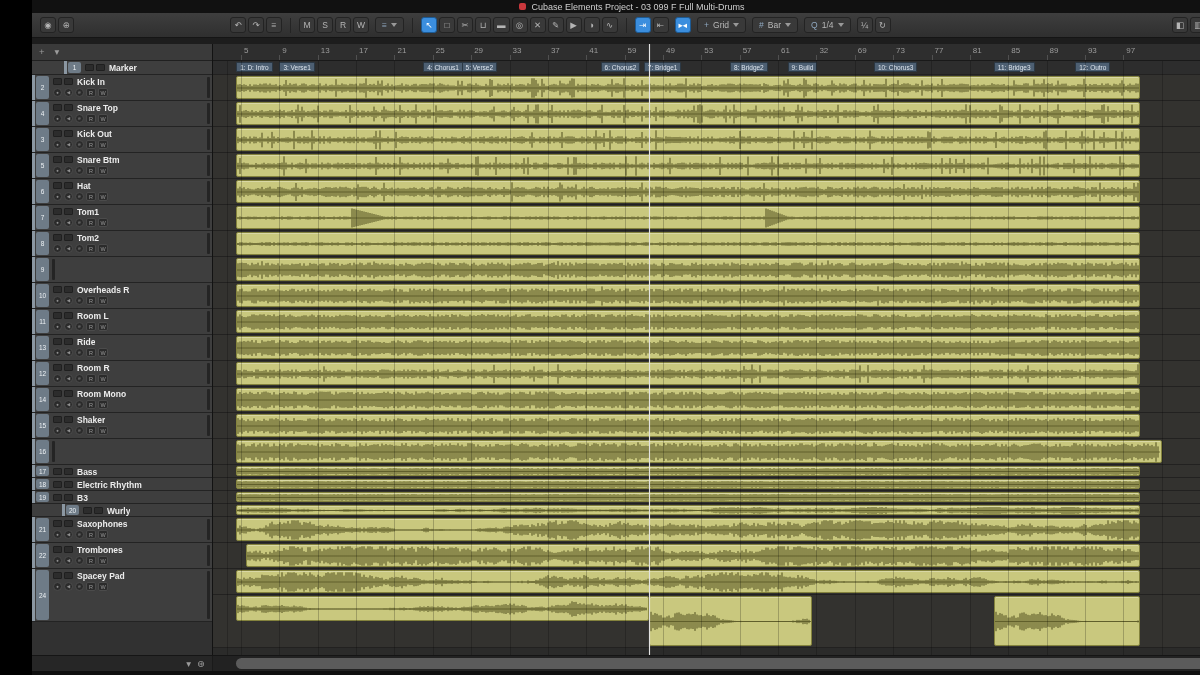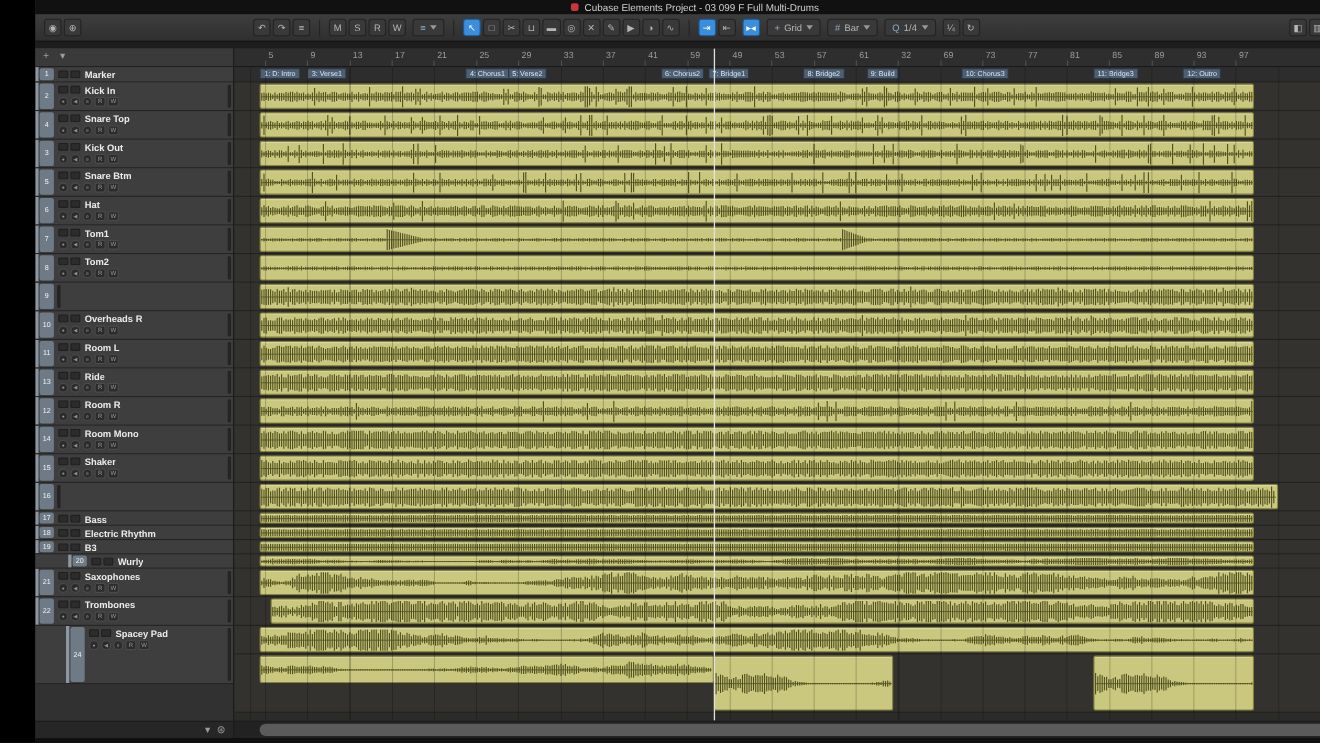--- a/index.html
+++ b/index.html
@@ -142,21 +142,21 @@
 
   <div class="winedge"></div>
 
   <div class="main">
     <div class="tracklist">
       <div class="tl-header">
         <span class="hbtn">+</span>
         <span class="hbtn">▾</span>
       </div>
       <div class="tl-rows" id="tl-rows">
-          <div class="trow" style="height: 14px;">
+          <div class="trow" style="height: 14px; padding-left: 32px;">
             <div class="tcolor"></div>
             <div class="ttab">1</div>
             <div class="tbody2">
               <div class="tline1">
                 <div class="sq"></div>
                 <div class="sq"></div>
                 <div class="tname">Marker</div>
               </div>
             </div>
           </div>
@@ -492,21 +492,21 @@
               <div class="tline2">
                 <div class="cbtn">●</div>
                 <div class="cbtn">◀</div>
                 <div class="cbtn">e</div>
                 <div class="pbtn">R</div>
                 <div class="pbtn">W</div>
               </div>
             </div>
             <div class="tmeter"></div>
           </div>
-          <div class="trow" style="height: 53px; padding-left: 28px;">
+          <div class="trow" style="height: 53px;">
             <div class="tcolor"></div>
             <div class="ttab">24</div>
             <div class="tbody2">
               <div class="tline1">
                 <div class="sq"></div>
                 <div class="sq"></div>
                 <div class="tname">Spacey Pad</div>
               </div>
               <div class="tline2">
                 <div class="cbtn">●</div>

